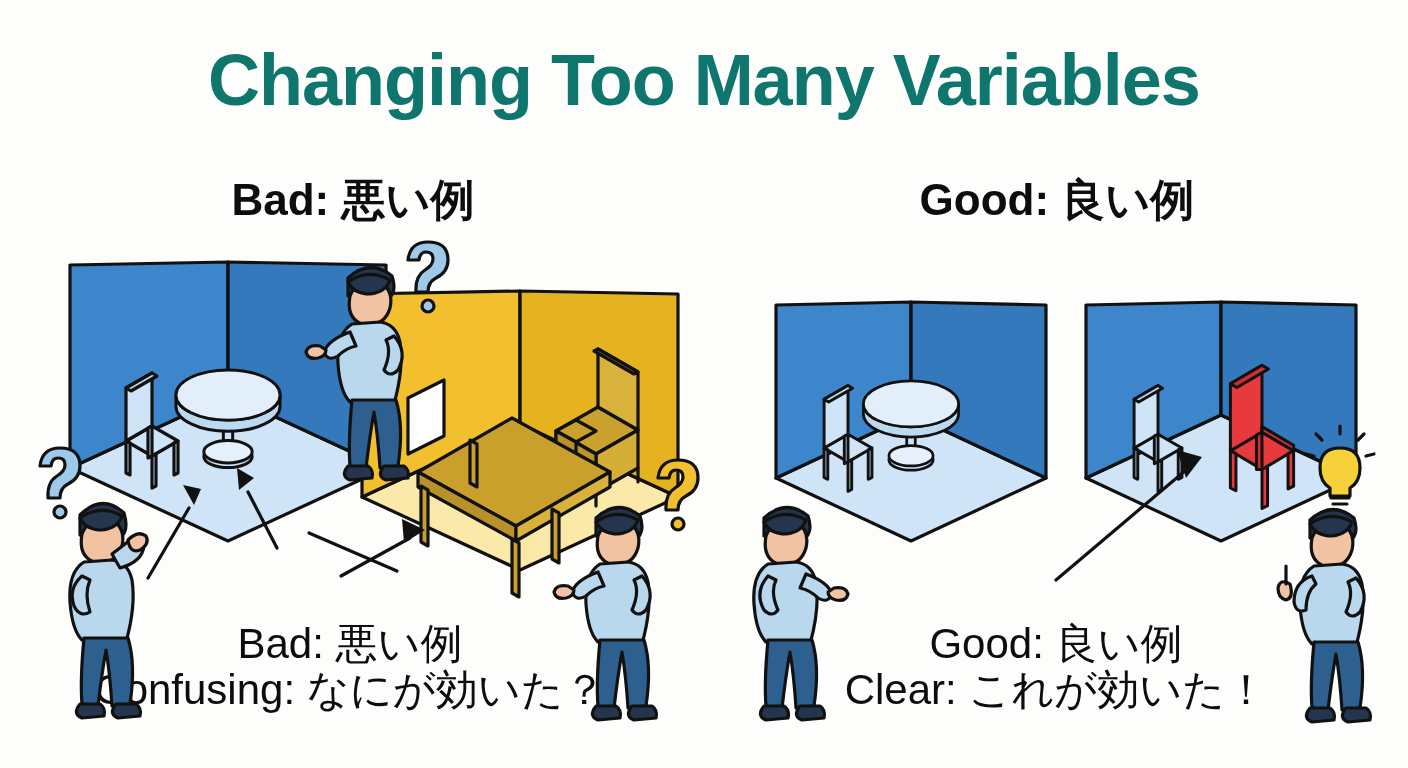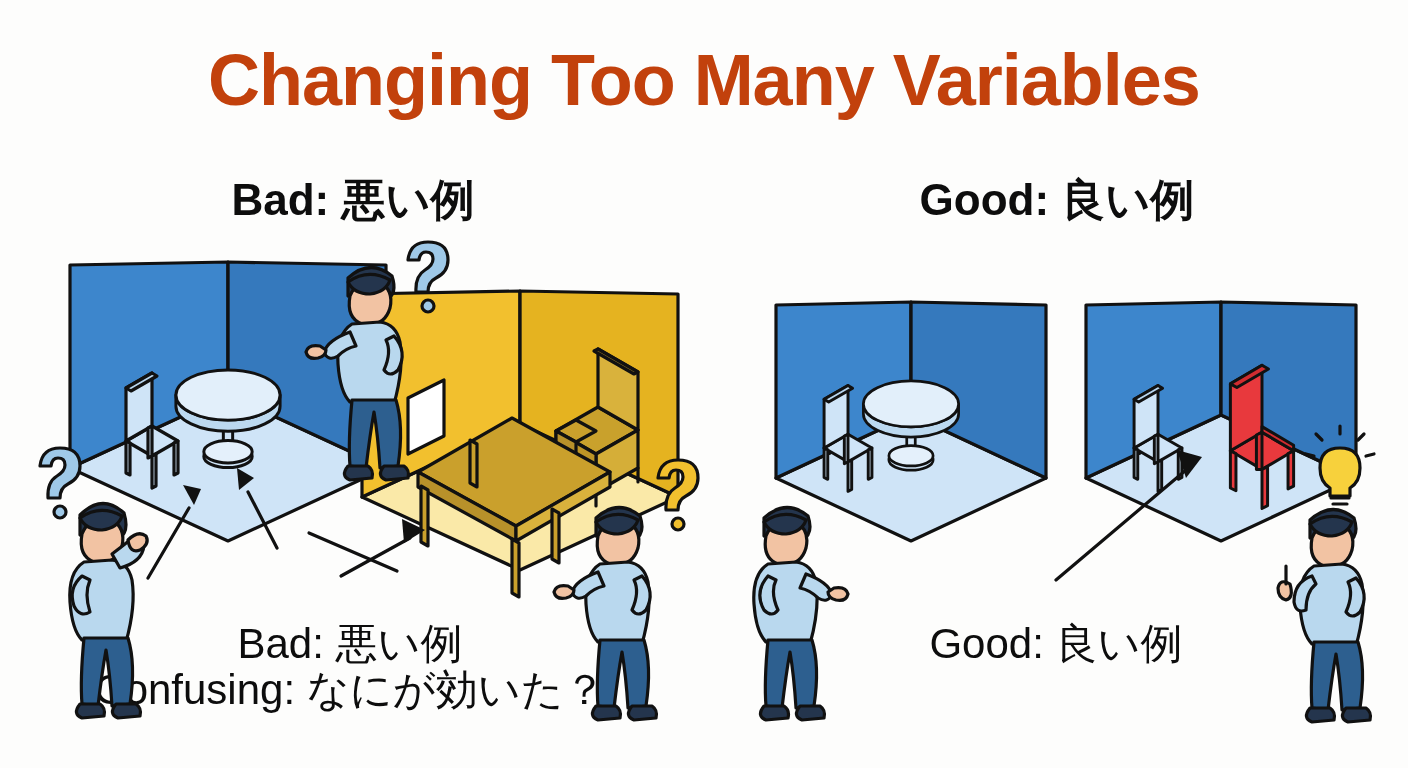--- a/index.html
+++ b/index.html
@@ -6,21 +6,21 @@
   body{
     width:1408px;height:768px;background:#fdfdfc;overflow:hidden;
     font-family:"Liberation Sans","DejaVu Sans",sans-serif;
     color:#111;position:relative;
   }
   .stage{position:absolute;inset:0;}
 
   
   #page-title{
     position:absolute;top:44px;left:0;width:1408px;text-align:center;
-    font-size:72px;font-weight:bold;letter-spacing:-1px;color:#c2410c;
+    font-size:72px;font-weight:bold;letter-spacing:-1px;color:#0f766e;
     line-height:1;white-space:nowrap;
   }
   .panel-heading{
     position:absolute;font-size:44px;font-weight:bold;color:#0d0d0d;
     white-space:nowrap;line-height:1;
   }
   #bad-heading{top:178px;left:0;width:706px;text-align:center;}
   #good-heading{top:178px;left:706px;width:702px;text-align:center;}
 
   .caption{position:absolute;text-align:center;white-space:nowrap;color:#0d0d0d;}
@@ -44,20 +44,21 @@
 
   <div class="panel-heading" id="bad-heading">Bad: 悪い例</div>
   <div class="panel-heading" id="good-heading">Good: 良い例</div>
 
   <div class="caption" id="bad-caption">
     <div class="l1">Bad: 悪い例</div>
     <div class="l2">Confusing: なにが効いた？</div>
   </div>
   <div class="caption" id="good-caption">
     <div class="l1">Good: 良い例</div>
+    <div class="l2">Clear: これが効いた！</div>
   </div>
 
   <svg class="art" viewBox="0 0 1408 768">
     <defs>
 
       <g id="chair-blue-g">
 
         <path class="fillW" fill="#cfe4f7" d="M0,34 L26,49 L0,64 L-26,49 Z"></path>
 
         <path class="fillW" fill="#cfe4f7" d="M-26,49 L-26,-4 L0,-19 L0,34 Z"></path>

